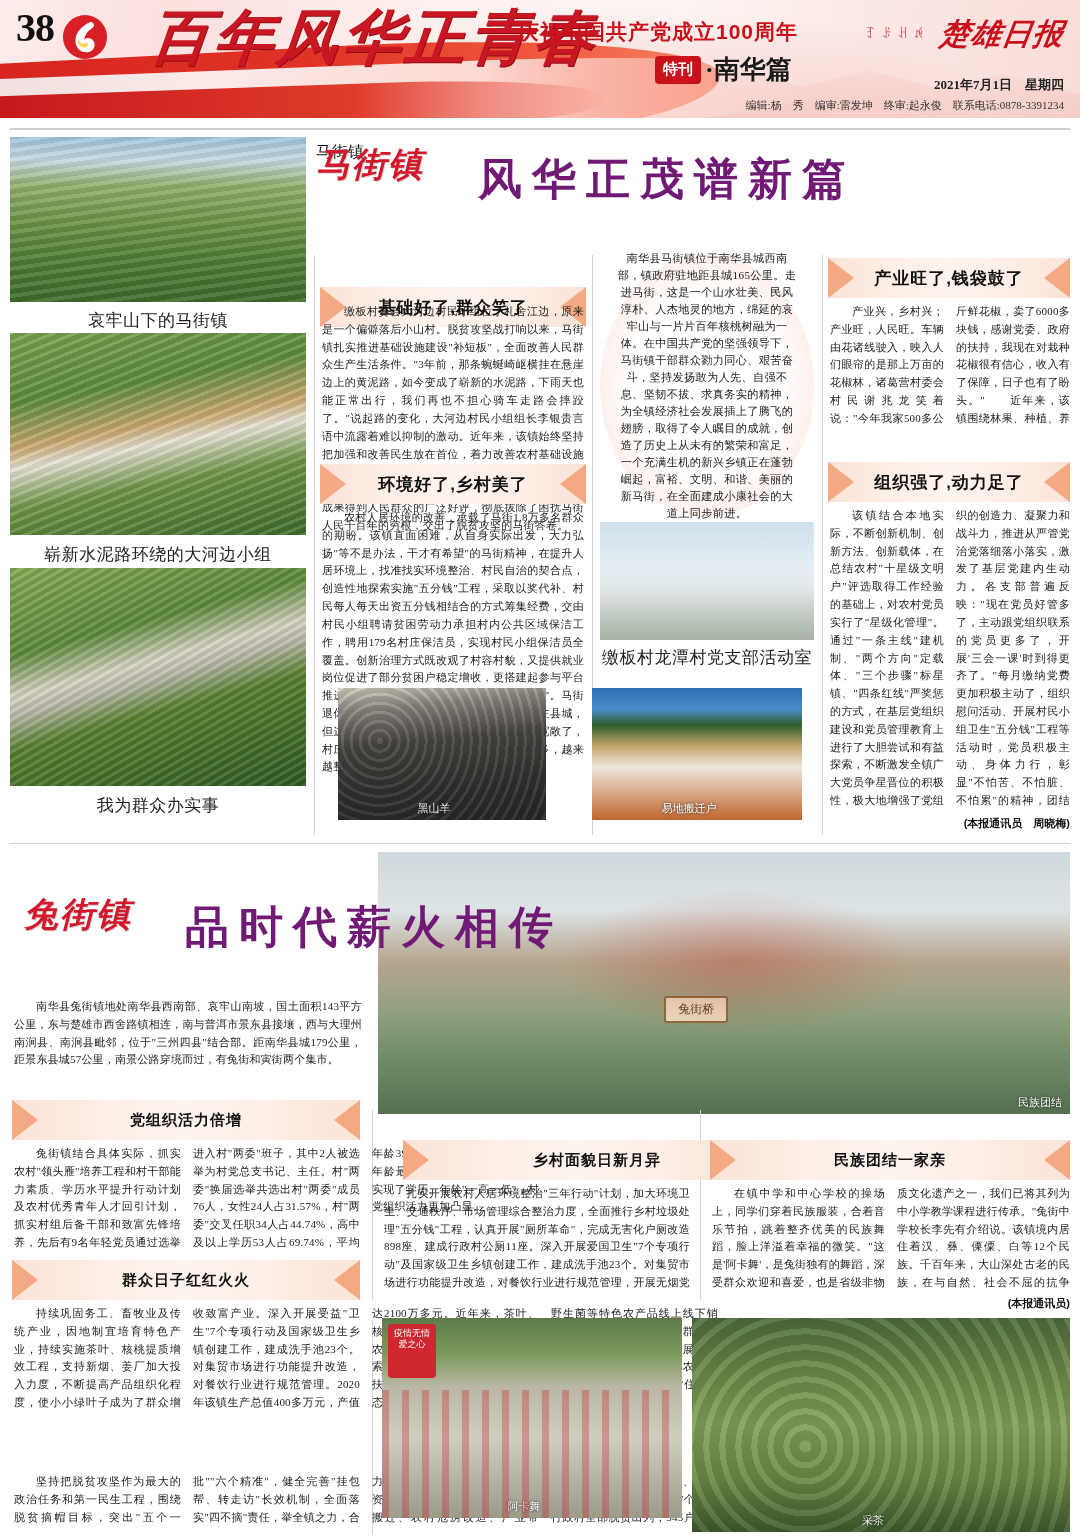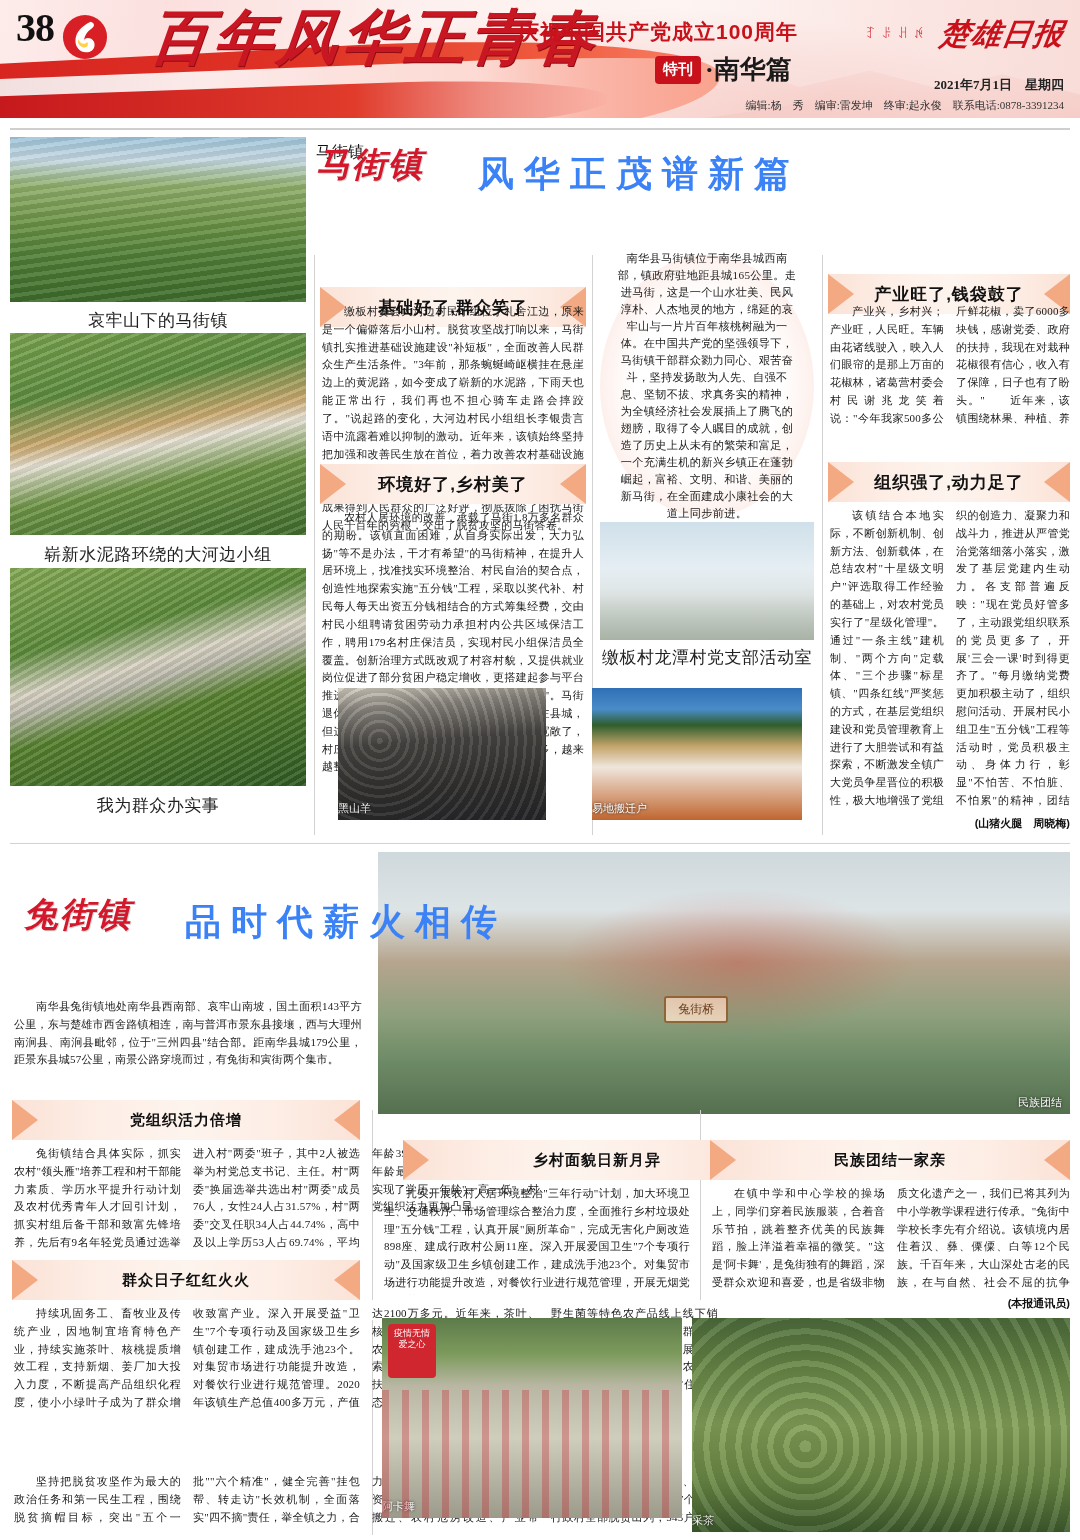--- a/index.html
+++ b/index.html
@@ -103,21 +103,21 @@
   }
   .mh-rule{position:absolute;left:10px;top:128px;width:1060px;height:2px;background:#cfcfcf;}
 
   
   .sec-badge{
     font-size:34px;font-weight:bold;color:#d4172a;font-style:italic;
     font-family:"Liberation Serif",serif;letter-spacing:2px;white-space:nowrap;
     text-shadow:1px 1px 0 rgba(0,0,0,.18);
   }
   .sec-headline{
-    font-size:36px;font-weight:bold;color:#3b82f6;letter-spacing:10px;
+    font-size:44px;font-weight:bold;color:#701a75;letter-spacing:10px;
     font-family:"Liberation Sans",sans-serif;white-space:nowrap;
   }
 
   
   .ahdr{
     position:relative;height:40px;display:flex;align-items:center;justify-content:center;
     background:linear-gradient(90deg,#fbe2d6 0%,#fdeee6 25%,#fdf4ee 50%,#fdeee6 75%,#fbe2d6 100%);
   }
   .ahdr:before,.ahdr:after{
     content:"";position:absolute;top:0;width:0;height:0;
@@ -141,21 +141,21 @@
   .cols2{column-count:2;column-gap:12px;}
   .byline{text-align:right;font-size:11px;font-weight:bold;margin-top:4px;font-family:"Liberation Sans",sans-serif;}
 
   
   .ph{position:relative;overflow:hidden;background:#cfd6d0;}
   .cap{
     text-align:center;font-size:17px;color:#222;margin-top:3px;
     font-family:"Liberation Serif",serif;letter-spacing:.5px;
   }
   .cap-ov{
-    position:absolute;bottom:4px;left:0;right:16px;text-align:left;
+    position:absolute;bottom:4px;left:0;right:16px;text-align:center;
     font-size:11px;color:#fff;text-shadow:0 0 3px rgba(0,0,0,.9);
     font-family:"Liberation Serif",serif;
   }
 
   
   .scene-terrace{background:
     linear-gradient(180deg,#9fc4da 0%,#c6d9e2 14%,#8fae6a 30%,#6b9246 52%,#4e7d35 74%,#3d6b2b 100%);}
   .scene-terrace:after{content:"";position:absolute;inset:0;
     background:repeating-linear-gradient(-8deg,rgba(255,255,255,.10) 0 4px,rgba(0,0,0,.07) 4px 9px);}
   .scene-village{background:
@@ -271,30 +271,30 @@
   <div class="cap" style="position:absolute;left:600px;top:643px;width:214px;">缴板村龙潭村党支部活动室</div>
 
   <div class="ph scene-goats" style="position:absolute;left:338px;top:688px;width:208px;height:132px;">
     <div class="cap-ov">黑山羊</div>
   </div>
 
   <div class="ph scene-house" style="position:absolute;left:592px;top:688px;width:210px;height:132px;">
     <div class="cap-ov">易地搬迁户</div>
   </div>
 
-  <div class="ahdr" style="position:absolute;left:828px;top:274px;width:242px;">
+  <div class="ahdr" style="position:absolute;left:828px;top:258px;width:242px;">
     <span>产业旺了,钱袋鼓了</span>
   </div>
   <div class="bodytext cols2" style="position:absolute;left:830px;top:303px;width:240px;height:140px;">产业兴，乡村兴；产业旺，人民旺。车辆由花诸线驶入，映入人们眼帘的是那上万亩的花椒林，诸葛营村委会村民谢兆龙笑着说："今年我家500多公斤鲜花椒，卖了6000多块钱，感谢党委、政府的扶持，我现在对栽种花椒很有信心，收入有了保障，日子也有了盼头。"　　近年来，该镇围绕林果、种植、养殖三大主导产业，巩固核桃种植面积20万亩，有序增加花椒种植面积1.2万亩，大力推广种植红花等中草药0.8万亩，持续推进以魔芋、中药材、蔬菜、柑橘、茶叶、芒果为重点的特色种植业发展建设，带动壮大生猪、肉羊、肉牛和山地鸡产业，加大核桃、蜂蜜、火腿、茶叶等特色农产品的宣传力度，产业发展实现提质增效。</div>
 
   <div class="ahdr" style="position:absolute;left:828px;top:462px;width:242px;">
     <span>组织强了,动力足了</span>
   </div>
   <div class="bodytext cols2" style="position:absolute;left:830px;top:507px;width:240px;height:308px;">该镇结合本地实际，不断创新机制、创新方法、创新载体，在总结农村"十星级文明户"评选取得工作经验的基础上，对农村党员实行了"星级化管理"。通过"一条主线"建机制、"两个方向"定载体、"三个步骤"标星镇、"四条红线"严奖惩的方式，在基层党组织建设和党员管理教育上进行了大胆尝试和有益探索，不断激发全镇广大党员争星晋位的积极性，极大地增强了党组织的创造力、凝聚力和战斗力，推进从严管党治党落细落小落实，激发了基层党建内生动力。各支部普遍反映："现在党员好管多了，主动跟党组织联系的党员更多了，开展'三会一课'时到得更齐了。"每月缴纳党费更加积极主动了，组织慰问活动、开展村民小组卫生"五分钱"工程等活动时，党员积极主动、身体力行，彰显"不怕苦、不怕脏、不怕累"的精神，团结力量全面清理影响村容村貌的卫生死角，对沟道、河道、连户路、通组路及公路沿线等公共场所垃圾进行清理、焚烧，不仅提高了农村人居环境质量，还营造了人人讲卫生、家家树新风、村村换新颜的良好氛围。　　百年恰是风华正茂，迈向新征程的中国共产党，举世瞩目。该镇党委书记耿昌辉表示：马街镇将坚定不移坚持党的领导，认真贯彻创新、协调、绿色、开放、共享的新发展理念，推进农业稳镇、生态立镇、产业兴镇，深入开展"干在实处、走在前列"大比拼，进一步细化工作举措，压实工作责任，奋力推动"十四五"开好局、起好步，永远跟党走，建功新时代，奋进新征程。</div>
-  <div class="byline" style="position:absolute;left:830px;top:812px;width:240px;">(山猪火腿　周晓梅)</div>
+  <div class="byline" style="position:absolute;left:830px;top:812px;width:240px;">(本报通讯员　周晓梅)</div>
 
   <div class="divider hline" style="left:10px;top:843px;width:1060px;"></div>
 
   <div class="ph scene-bridge" style="position:absolute;left:378px;top:852px;width:692px;height:262px;">
     <div style="position:absolute;left:46%;top:55%;transform:translateX(-50%);
                 background:#e8dcc2;border:2px solid #8a6a3a;border-radius:3px;
                 padding:3px 12px;font-size:12px;color:#5a3a18;font-family:'Liberation Serif',serif;">兔街桥</div>
     <div class="cap-ov" style="right:8px;left:auto;text-align:right;">民族团结</div>
   </div>
 

